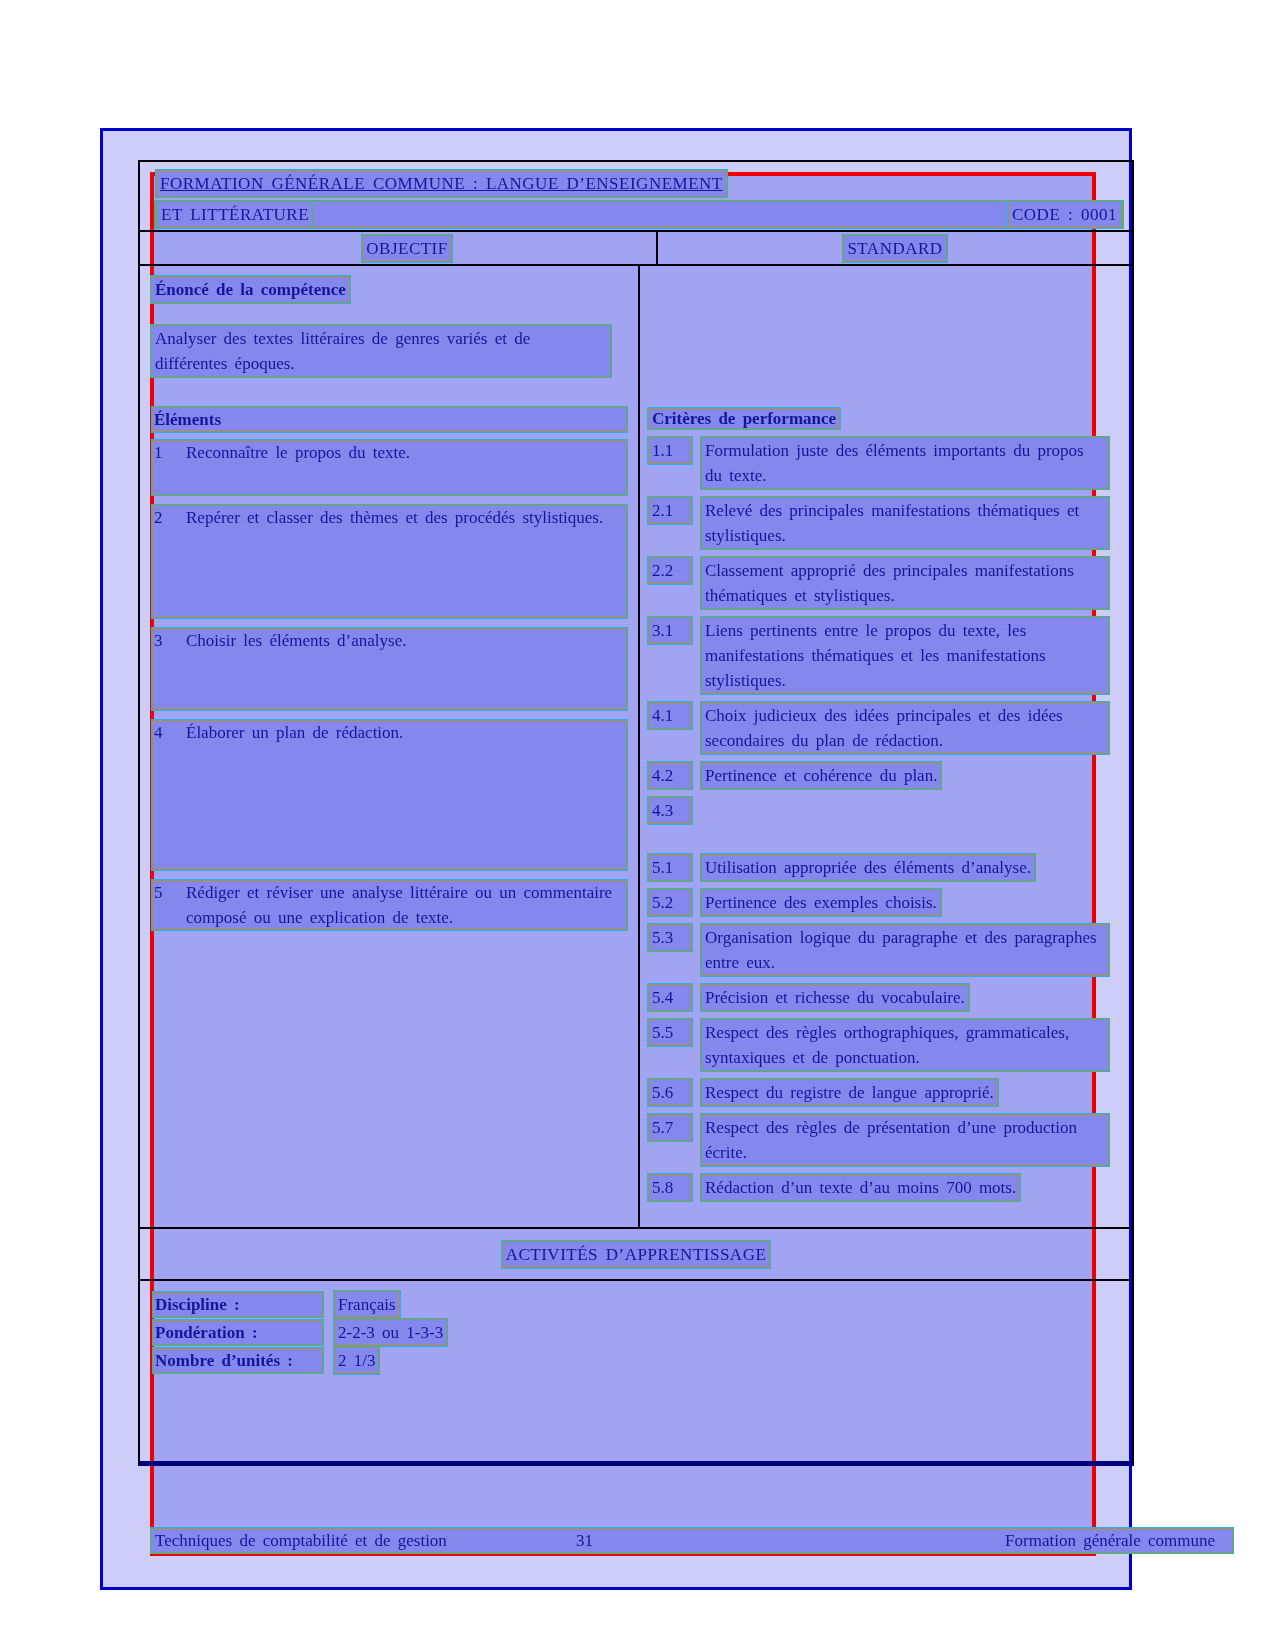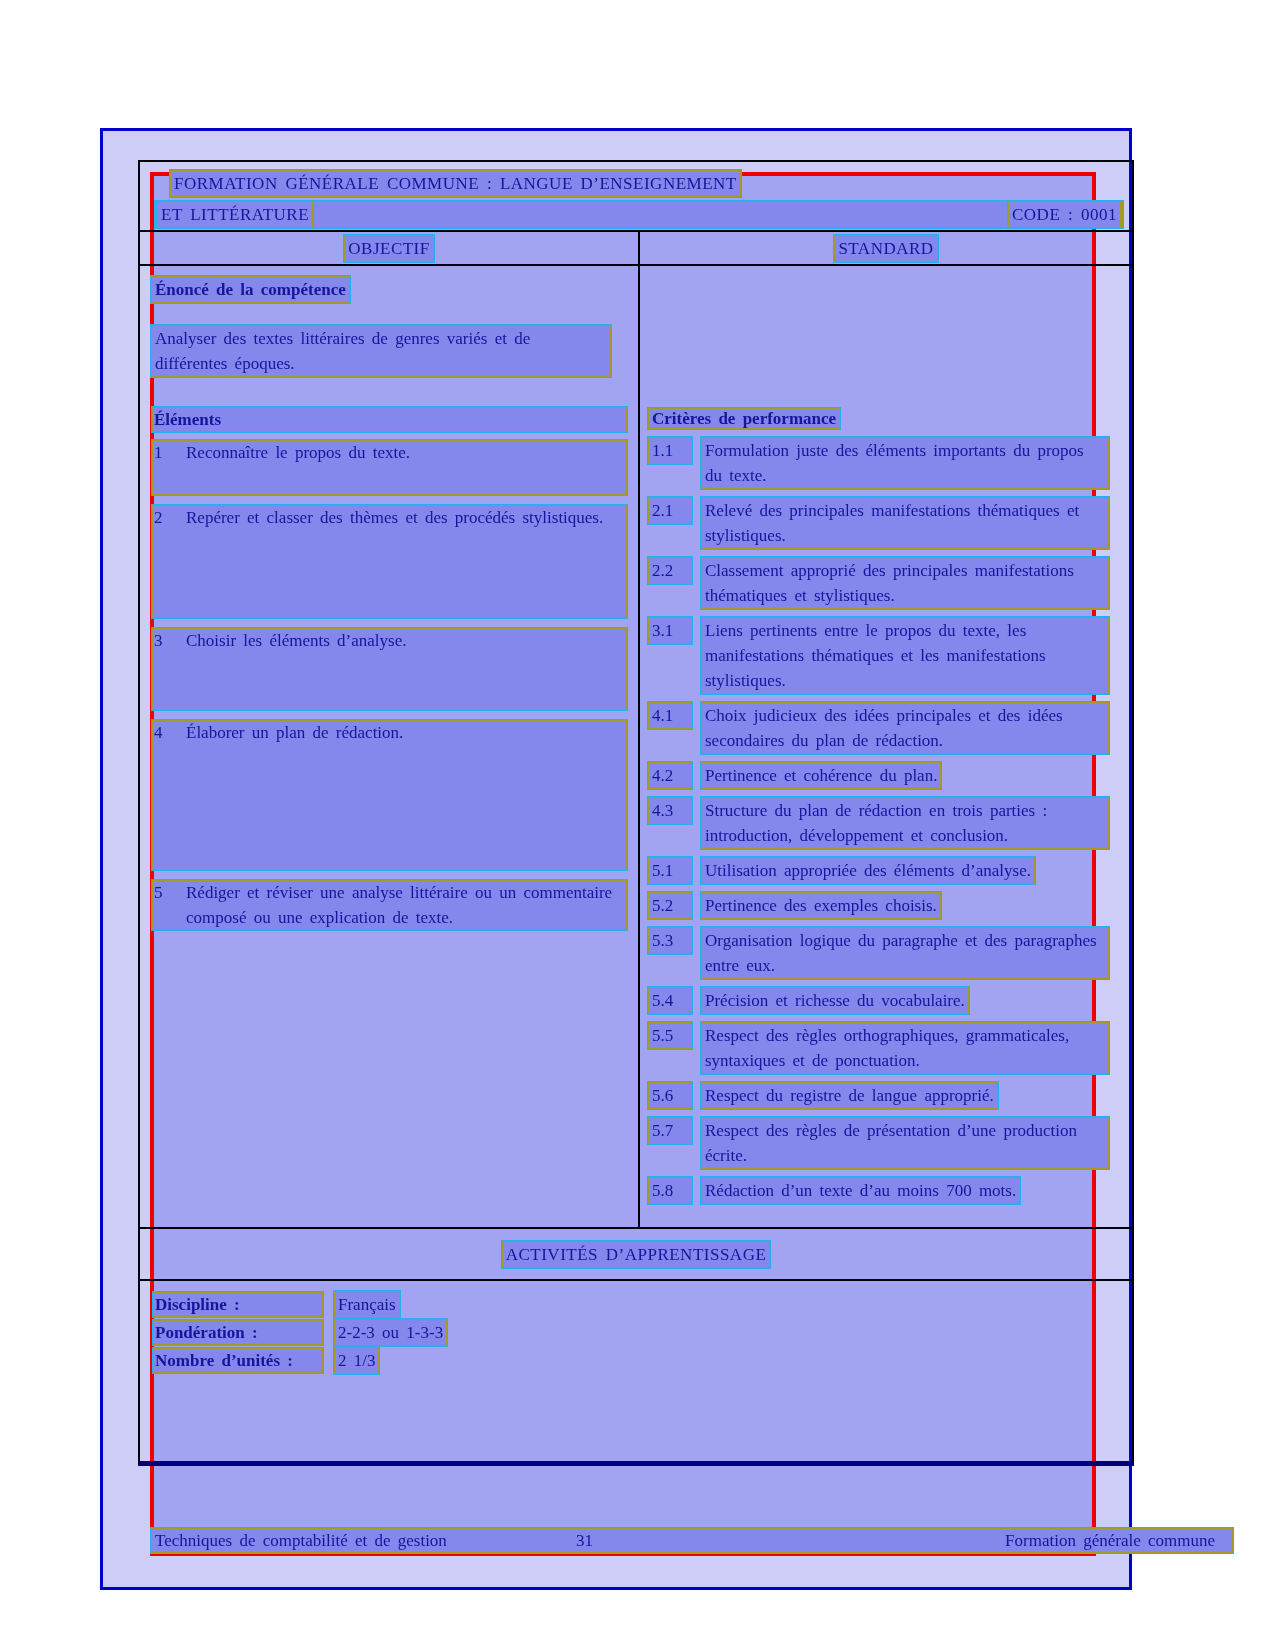--- a/index.html
+++ b/index.html
@@ -14,21 +14,21 @@
   .blue-frame{position:absolute;left:100px;top:128px;width:1032px;height:1462px;
        border:3px solid var(--frame-blue);background:var(--margin-lav);box-sizing:border-box;}
   .red-region{position:absolute;left:150px;top:172px;width:946px;height:1384px;
        background:var(--region-peri);border:4px solid var(--red);box-sizing:border-box;}
   .doc-box{position:absolute;left:138px;top:160px;width:996px;height:1306px;
        border:2px solid var(--line-black);border-bottom:5px solid var(--thick-navy);
        box-sizing:border-box;background:transparent;display:flex;flex-direction:column;}
   .row-header{height:70px;box-sizing:border-box;border-bottom:2px solid var(--line-black);
        padding:8px 8px 0 14px;}
   .row-colheads{height:34px;box-sizing:border-box;border-bottom:2px solid var(--line-black);
-       display:flex;}
+       display:flex;padding-left:18px;}
   .row-main{height:963px;box-sizing:border-box;border-bottom:2px solid var(--line-black);
        display:flex;}
   .row-activites{height:52px;box-sizing:border-box;border-bottom:2px solid var(--line-black);
        display:flex;align-items:center;justify-content:center;}
   .row-discipline{flex:1;box-sizing:border-box;padding:10px 0 16px 12px;}
   .col-left{width:500px;box-sizing:border-box;border-right:2px solid var(--line-black);
        padding:10px 10px 0 11px;}
   .col-right{flex:1;box-sizing:border-box;padding:10px 8px 0 8px;}
   .cell-head{flex:1;display:flex;align-items:center;justify-content:center;}
   .cell-head.first{width:500px;flex:0 0 auto;box-sizing:border-box;border-right:2px solid var(--line-black);}
@@ -36,21 +36,21 @@
   
   .hl{background:var(--hl-fill);border:1px solid var(--hl-olive);
       outline:1.5px solid var(--hl-cyan);padding:0 3px;
       -webkit-box-decoration-break:clone;box-decoration-break:clone;}
   .lnbox{display:flex;background:var(--hl-fill);border:1.6px solid var(--hl-cyan);
       box-shadow:inset 0 0 0 1px var(--hl-olive);padding:0 2px;box-sizing:border-box;}
   .b{font-weight:bold;}
   body{font-size:17px;line-height:25px;word-spacing:3px;}
   .caps{letter-spacing:0.5px;}
 
-  .hdr-line1{display:inline-block;margin-left:16px;}
+  .hdr-line1{display:inline-block;margin-left:2px;text-decoration:underline;}
   .hdr-line2{width:100%;display:flex;justify-content:space-between;margin-top:3px;gap:44px;}
 
   .enonce-wrap{min-height:130px;}
   .enonce-head{display:inline-block;margin-bottom:22px;}
   .enonce-body{display:inline-block;max-width:452px;}
   .sec-head{margin-bottom:6px;}
   .el-row{margin-bottom:8px;}
   .el-row .num{flex:0 0 32px;}
   .el-row .txt{flex:1;}
   .cr-group{display:flex;flex-direction:column;}
@@ -162,21 +162,20 @@
         <div class="cr-row">
           <span class="num hl">4.1</span>
           <span class="txt hl">Choix judicieux des idées principales et des idées secondaires du plan de rédaction.</span>
         </div>
         <div class="cr-row">
           <span class="num hl">4.2</span>
           <span class="txt hl">Pertinence et cohérence du plan.</span>
         </div>
         <div class="cr-row">
           <span class="num hl">4.3</span>
-          <span class="txt hl">Structure du plan de rédaction en trois parties : introduction, développement et conclusion.</span>
         </div>
       </div>
 
       <div class="cr-group">
         <div class="cr-row">
           <span class="num hl">5.1</span>
           <span class="txt hl">Utilisation appropriée des éléments d’analyse.</span>
         </div>
         <div class="cr-row">
           <span class="num hl">5.2</span>

